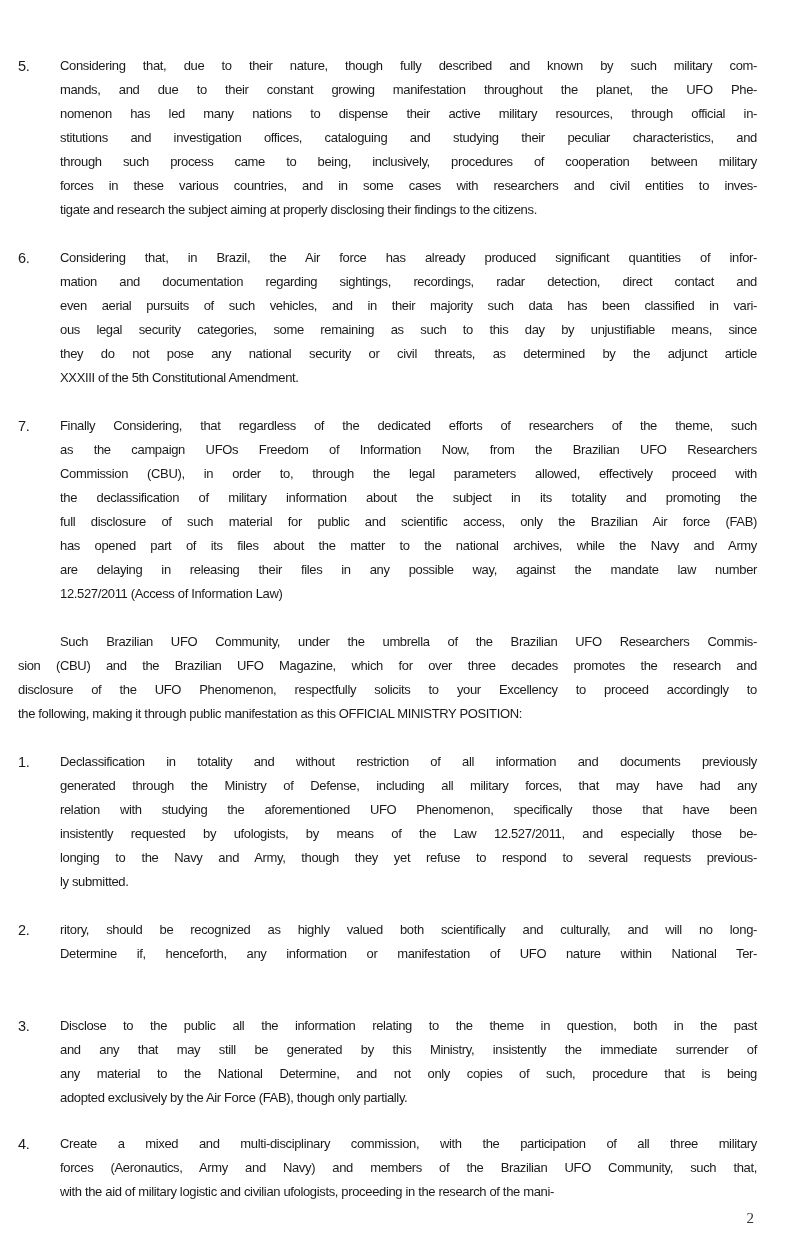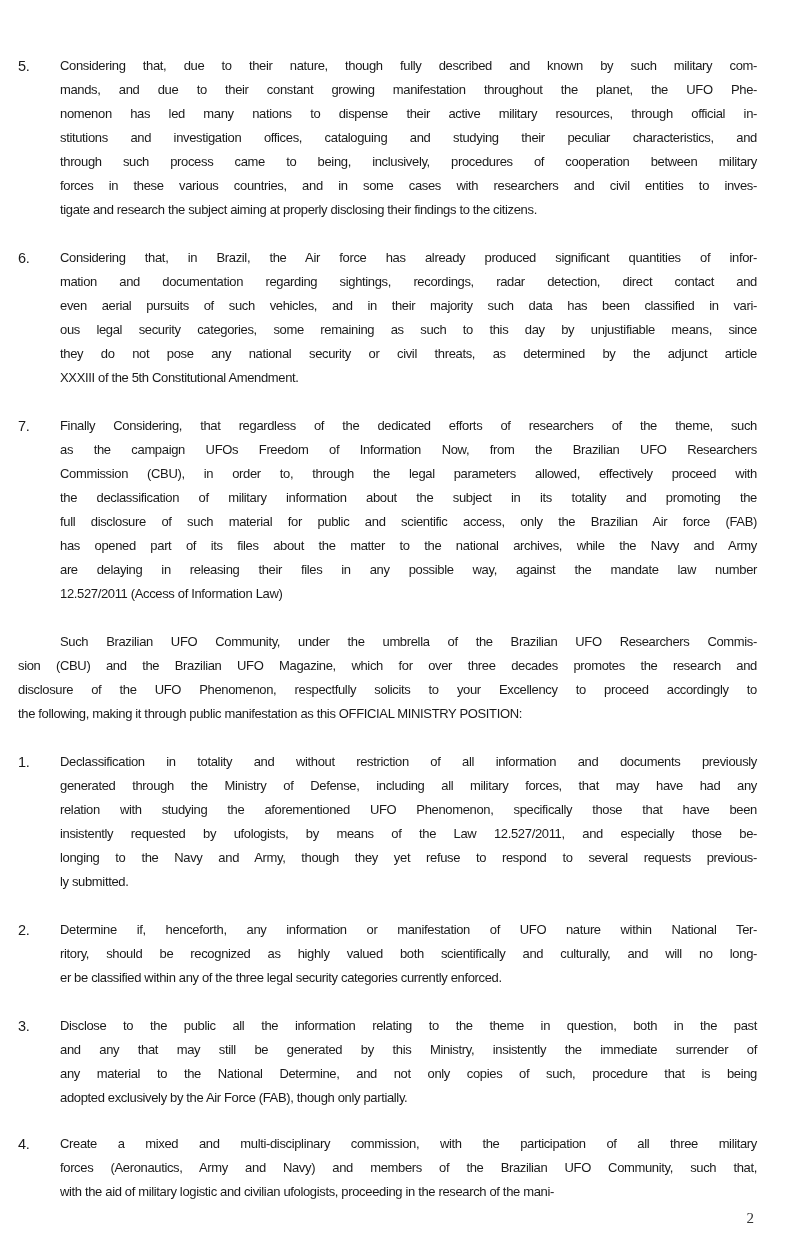--- a/index.html
+++ b/index.html
@@ -72,23 +72,22 @@
           <span class="line"><span>generated through the Ministry of Defense, including all military forces, that may have had any</span></span>
           <span class="line"><span>relation with studying the aforementioned UFO Phenomenon, </span><span class="u">specifically those that have been</span></span>
           <span class="line"><span class="u">insistently requested by ufologists, by means of the Law 12.527/2011, and especially those be-</span></span>
           <span class="line"><span class="u">longing to the Navy and Army, though they yet refuse to respond to several requests previous-</span></span>
           <span class="line last"><span class="u">ly submitted</span><span>.</span></span>
         </div>
       </div>
       <div class="item" style="top: 918px;">
         <span class="num">2.</span>
         <div class="text">
+          <span class="line"><span>ritory, should be recognized as highly valued both scientifically and culturally, and </span><span class="u">will no long-</span></span>
           <span class="line"><span>Determine if, henceforth, any information or manifestation of UFO nature within National Ter-</span></span>
-          <span class="line"><span>ritory, should be recognized as highly valued both scientifically and culturally, and </span><span class="u">will no long-</span></span>
-          <span class="line last"><span class="u">er be classified within any of the three legal security categories currently enforced</span><span>.</span></span>
         </div>
       </div>
       <div class="item" style="top: 1014px;">
         <span class="num">3.</span>
         <div class="text">
           <span class="line"><span>Disclose to the public all the information relating to the theme in question, both in the past</span></span>
           <span class="line"><span>and any that may still be generated by this Ministry, </span><span class="u">insistently the immediate surrender of</span></span>
           <span class="line"><span class="u">any material to the National Determine, and not only copies of such</span><span>, procedure that is being</span></span>
           <span class="line last"><span>adopted exclusively by the Air Force (FAB), though only partially.</span></span>
         </div>

